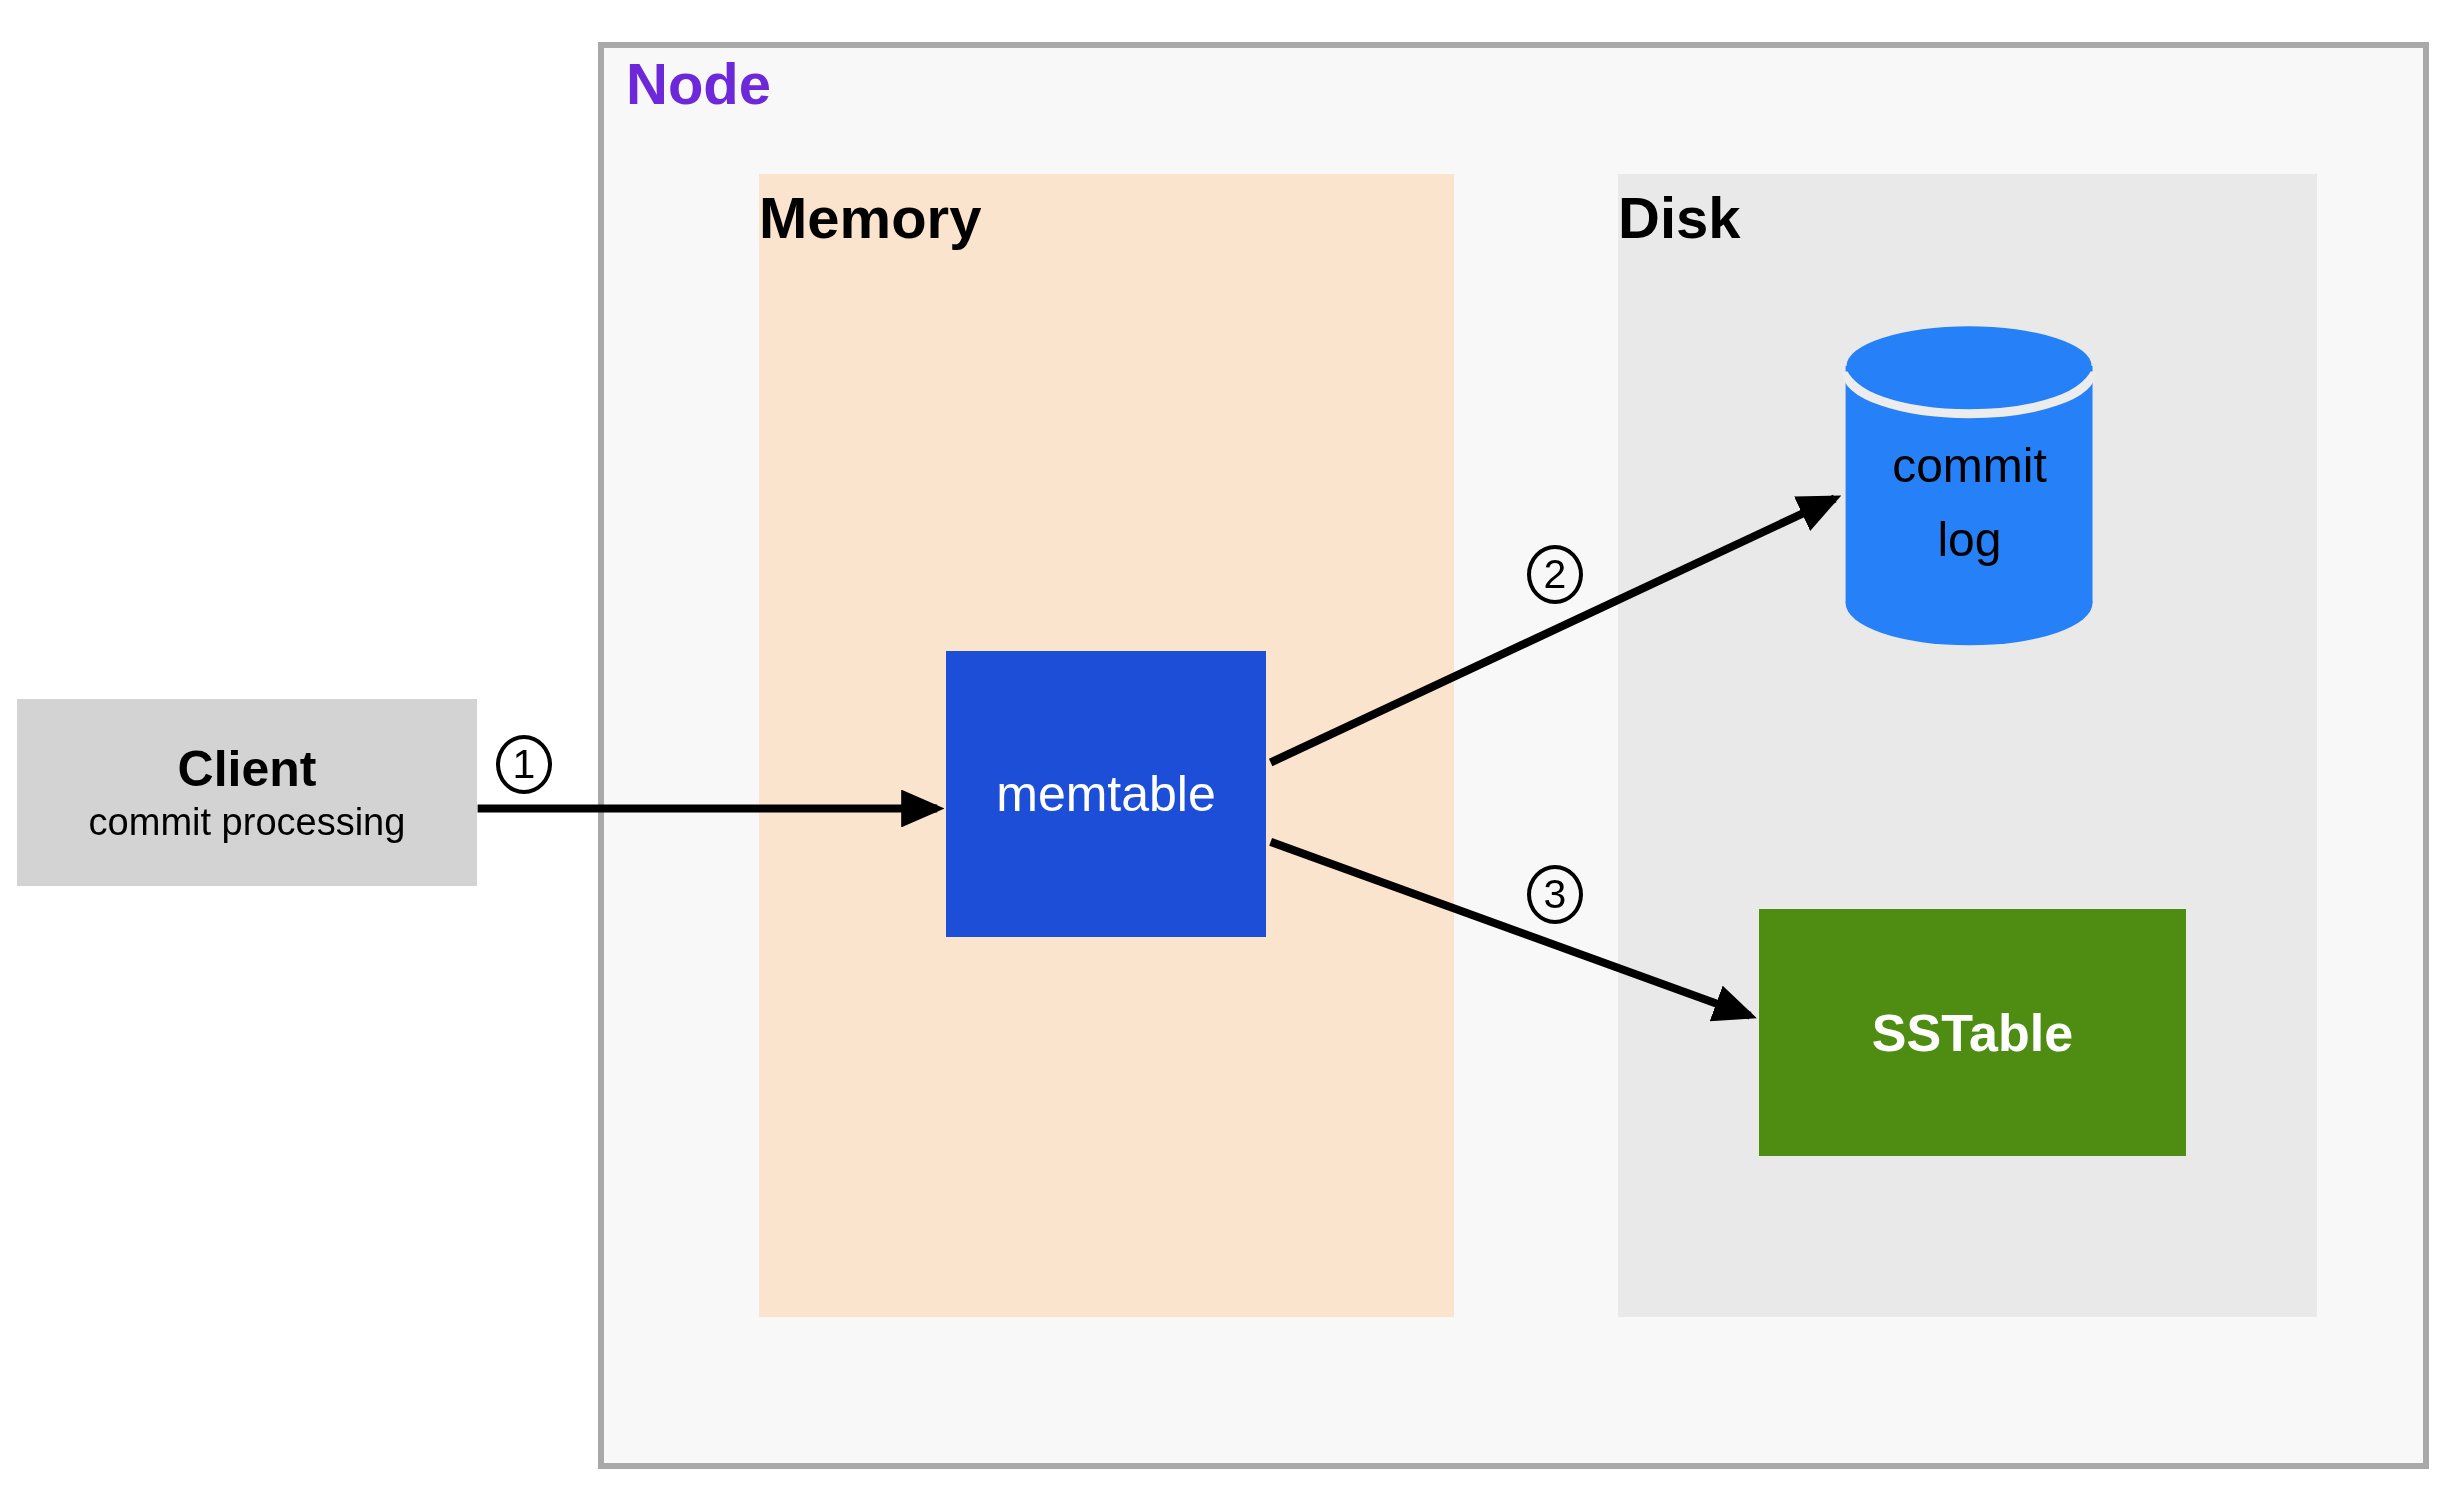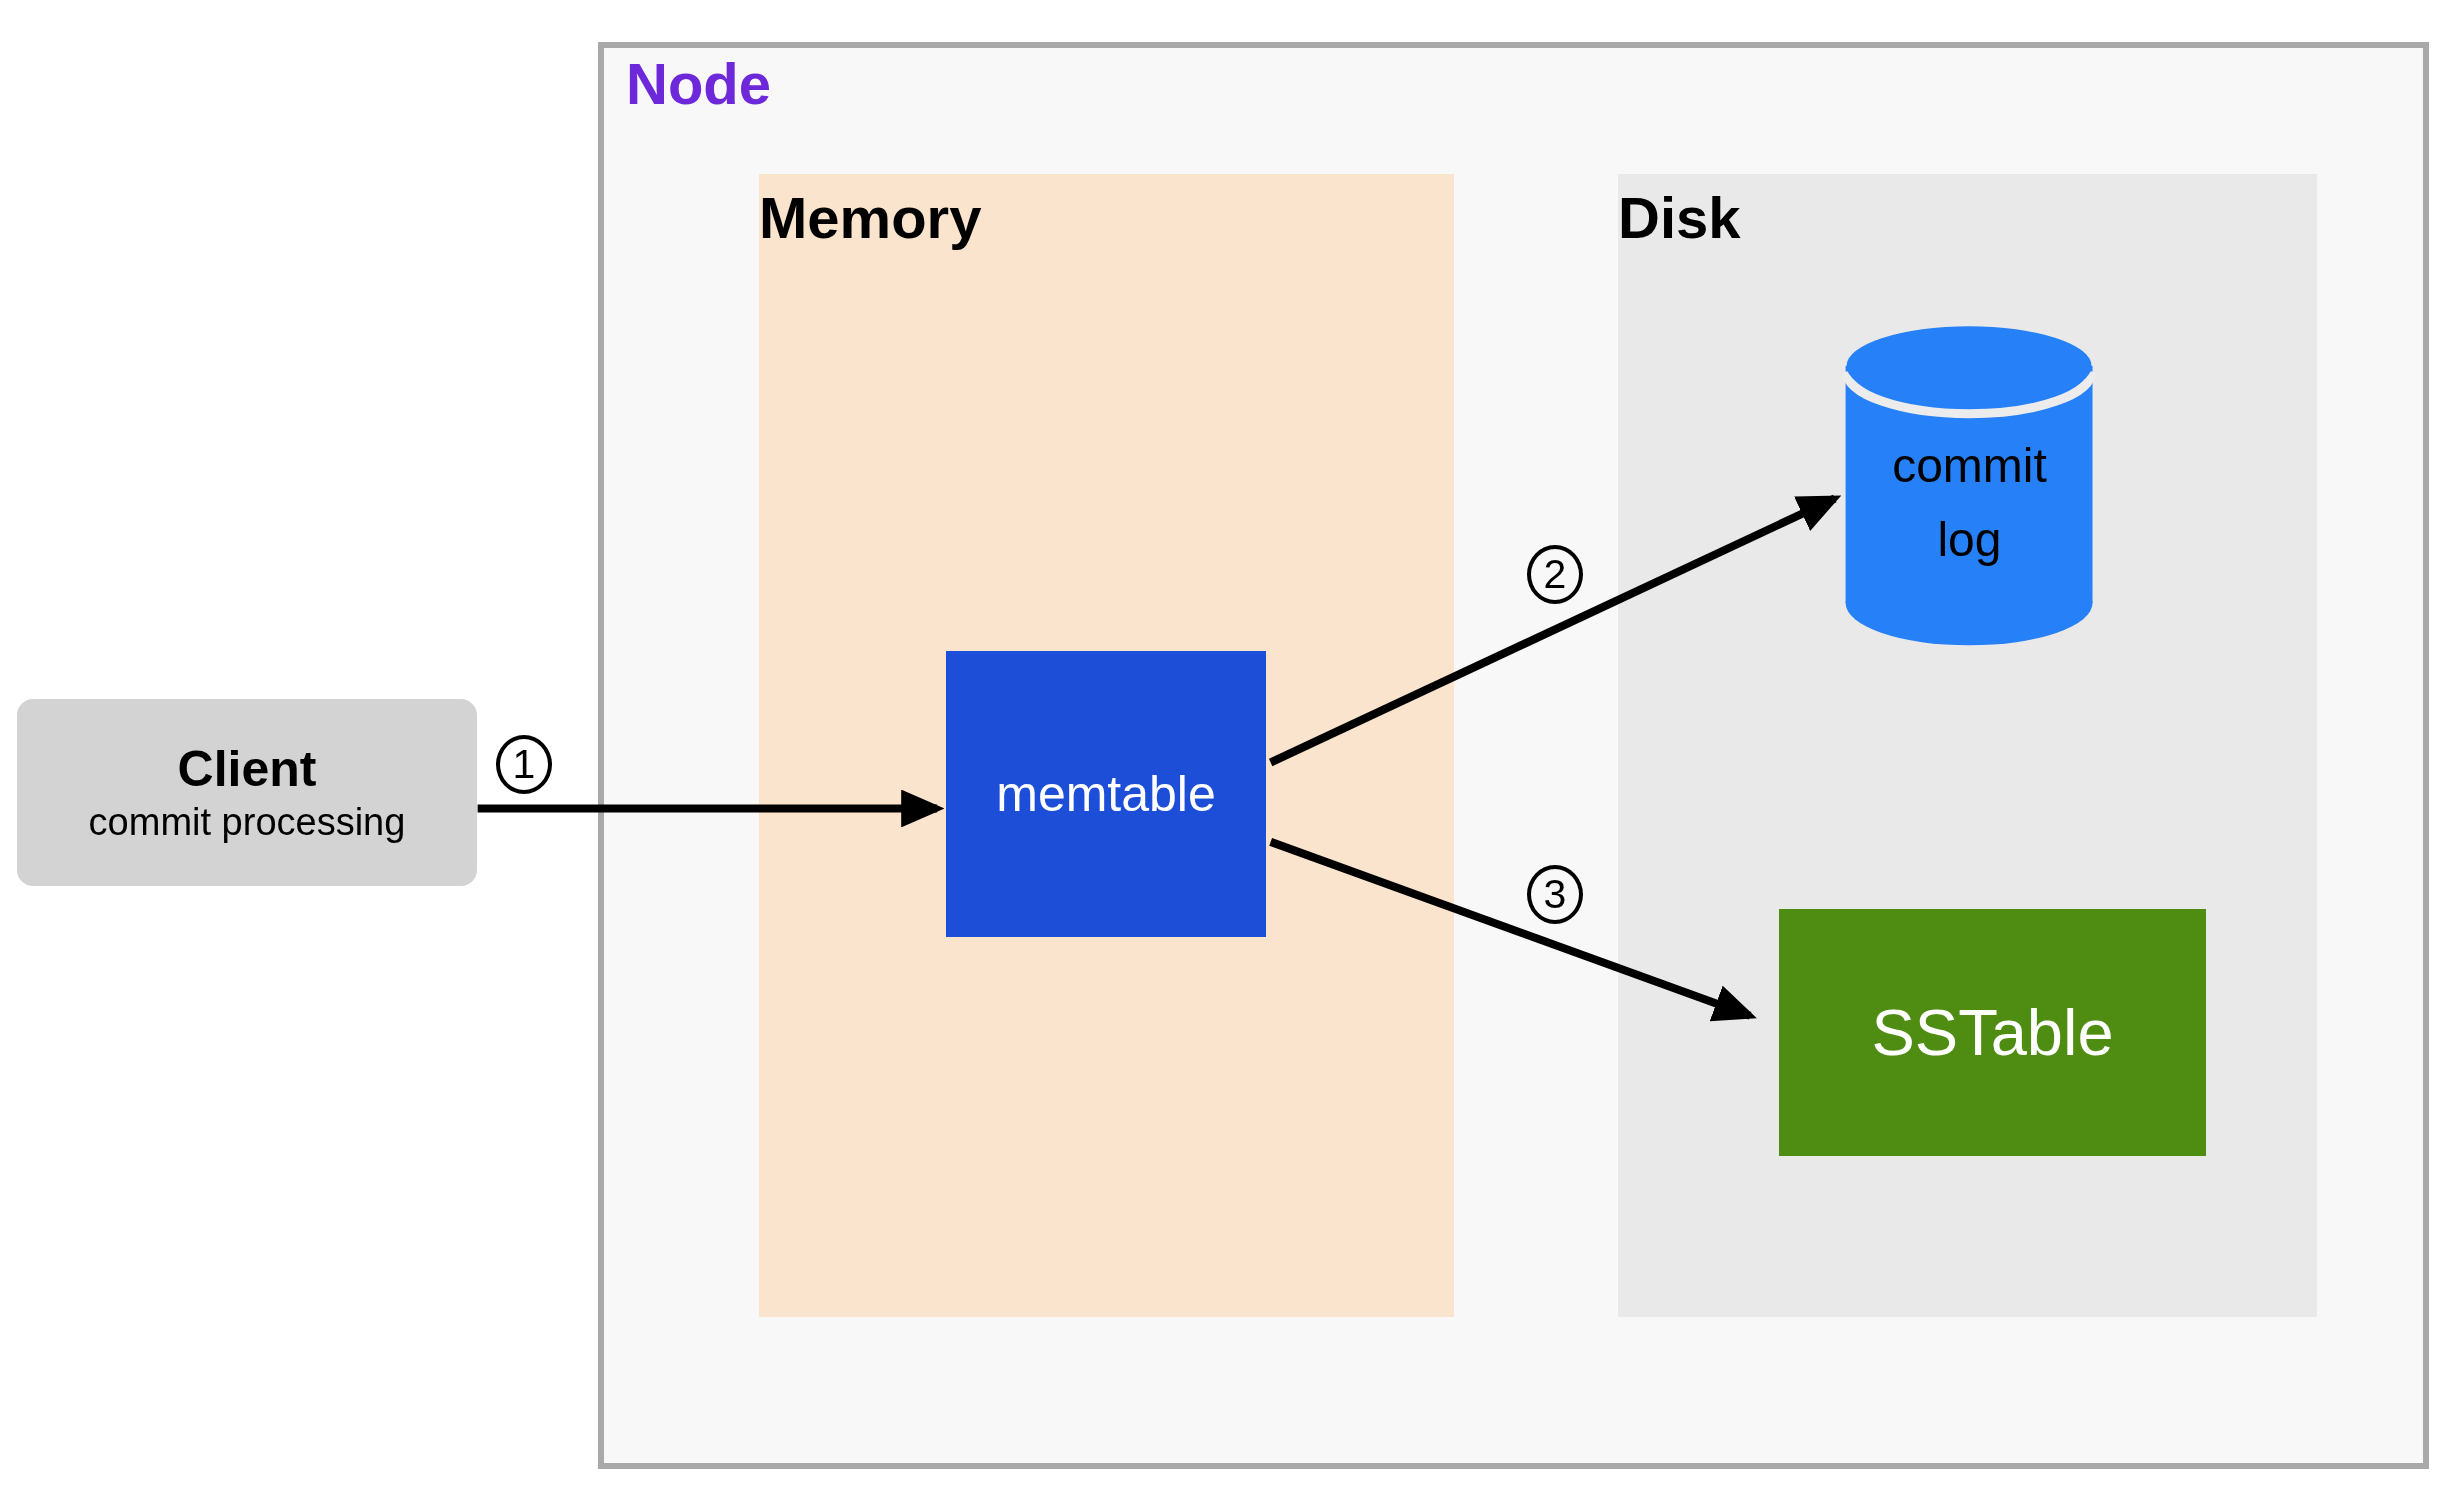--- a/index.html
+++ b/index.html
@@ -48,21 +48,21 @@
 
   .memtable-box {
     left: 946px; top: 651px; width: 320px; height: 286px;
     display: flex; align-items: center; justify-content: center;
     color: #ffffff; font-size: 50px; font-weight: 400;
   }
 
   .sstable-box {
     left: 1759px; top: 909px; width: 427px; height: 247px;
     display: flex; align-items: center; justify-content: center;
-    color: #ffffff; font-size: 65px; font-weight: 400; margin-left: 20px;
+    color: #ffffff; font-size: 52px; font-weight: 700;
   }
 
   .commitlog-text {
     left: 1846px; top: 377px; width: 247px; height: 252px;
     display: flex; align-items: center; justify-content: center;
     text-align: center;
     color: #ffffff; font-size: 48px; font-weight: 400; line-height: 1.55;
   }
 
   .step-circle {
@@ -86,21 +86,21 @@
 
   <div class="abs node-box" style="background-color: rgb(248, 248, 248); border-color: rgb(169, 169, 169);"></div>
   <div class="abs node-label">Node</div>
 
   <div class="abs region memory-region" style="background-color: rgb(250, 228, 205);"></div>
   <div class="abs region-label memory-label">Memory</div>
 
   <div class="abs region disk-region" style="background-color: rgb(233, 233, 233);"></div>
   <div class="abs region-label disk-label">Disk</div>
 
-  <div class="abs client-box" style="background-color: rgb(211, 211, 211); border-radius: 16px;">
+  <div class="abs client-box" style="background-color: rgb(211, 211, 211);">
     <div class="client-title">Client</div>
     <div class="client-subtitle">commit processing</div>
   </div>
 
   <div class="abs memtable-box" style="background-color: #1d4ed8; color: rgb(255, 255, 255);">memtable</div>
 
   <svg class="abs overlay-svg" viewBox="0 0 2732 1652">
     <defs>
       <marker id="arrowhead" viewBox="0 0 48 42" refX="40" refY="21" markerWidth="48" markerHeight="42" markerUnits="userSpaceOnUse" orient="auto">
         <path d="M0,0 L48,21 L0,42 Z" style="fill: rgb(0, 0, 0);"></path>

